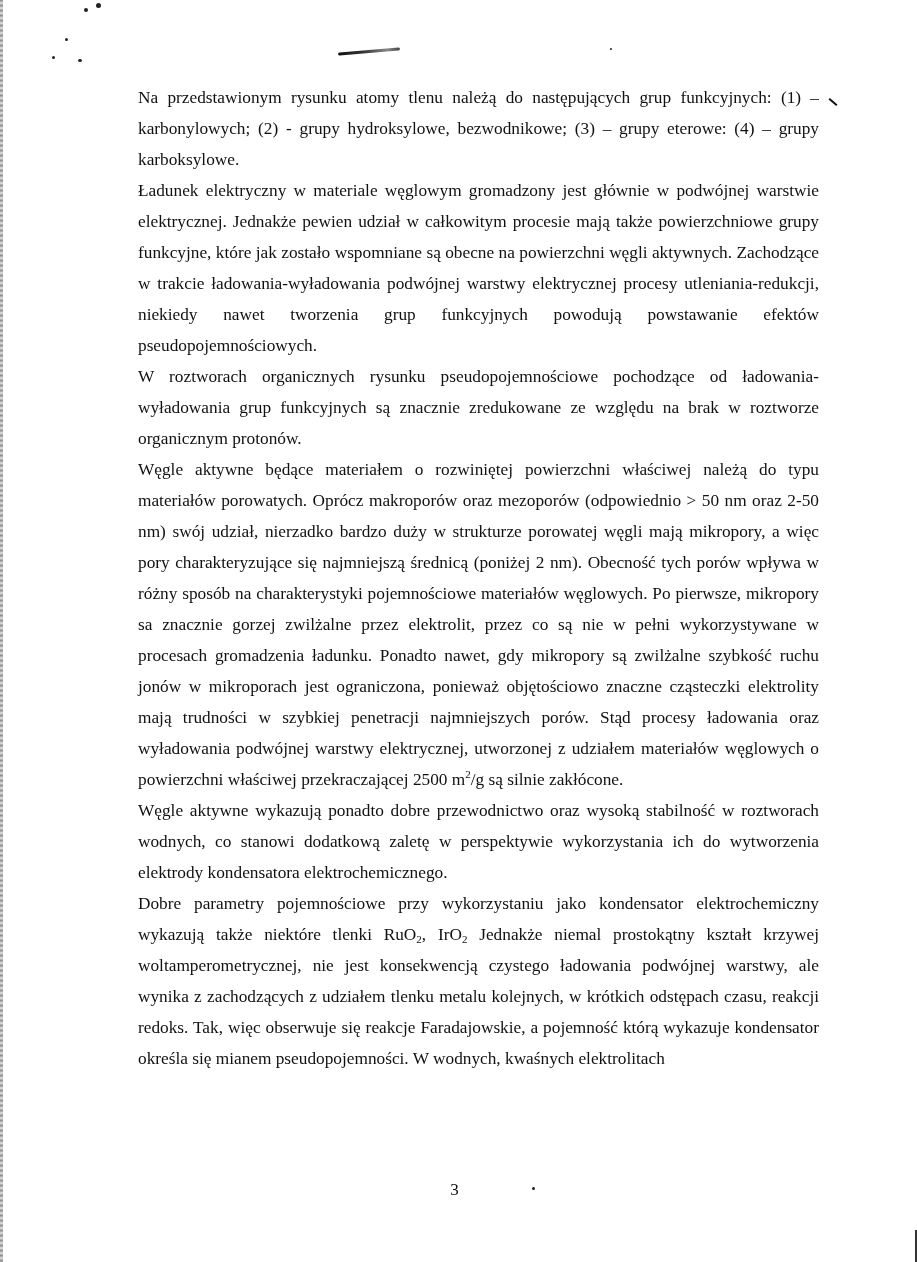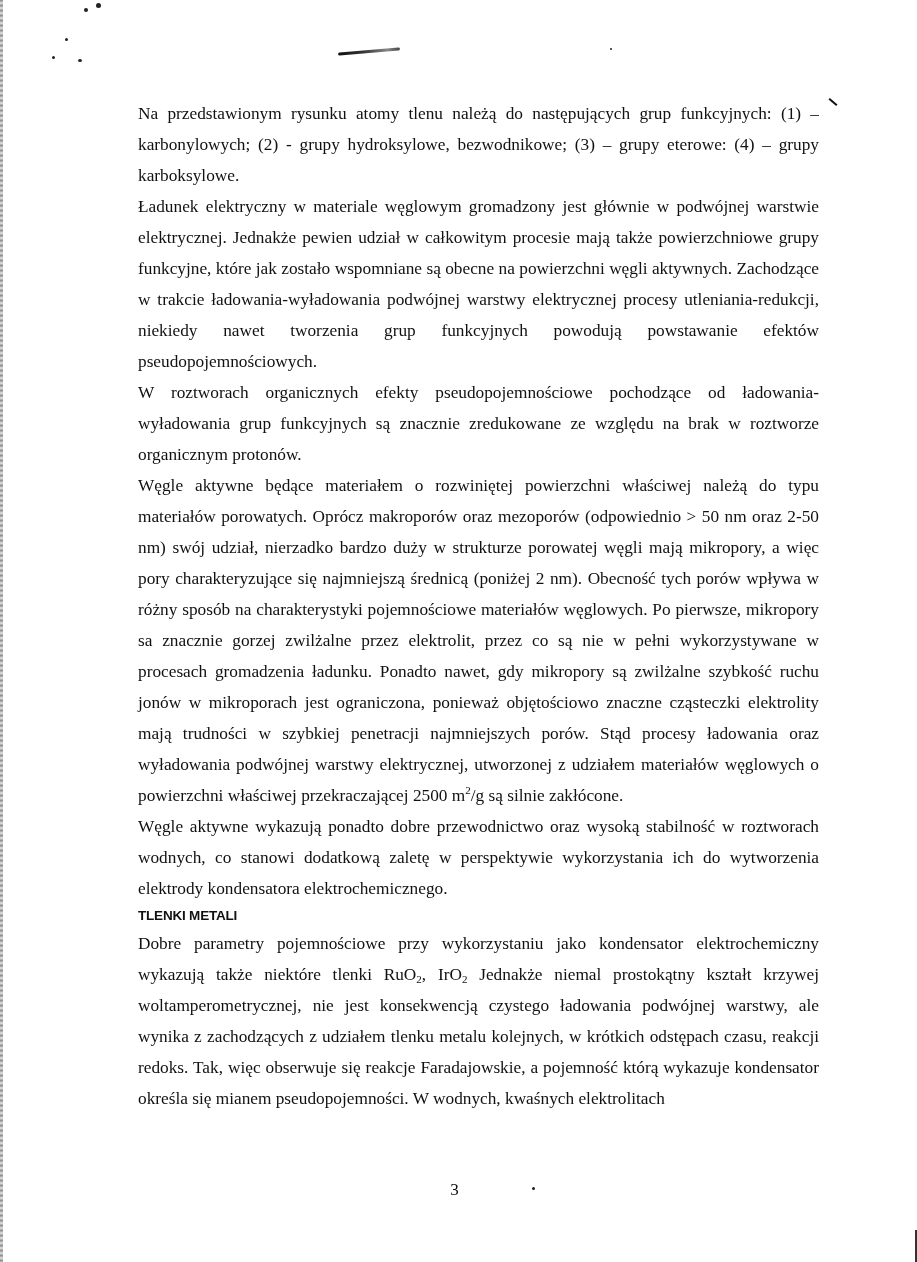--- a/index.html
+++ b/index.html
@@ -40,21 +40,21 @@
     .tick-mark {
       position: absolute;
       left: 828px; top: 101px;
       width: 10px; height: 2px;
       background: #111;
       transform: rotate(40deg);
     }
     .page {
       position: absolute;
       left: 138px;
-      top: 98px;
+      top: 82px;
       width: 681px;
     }
     .para {
       margin: 0;
       font-size: 17.3px;
       line-height: 31px;
       text-align: justify;
       text-align-last: left;
     }
     .heading {
@@ -88,20 +88,19 @@
 <div class="speck" style="left:96px;top:3px;width:5px;height:5px;"></div>
 <div class="speck" style="left:65px;top:38px;width:3px;height:3px;"></div>
 <div class="speck" style="left:52px;top:56px;width:3px;height:3px;"></div>
 <div class="speck" style="left:78px;top:59px;width:4px;height:3px;"></div>
 <div class="speck" style="left:610px;top:48px;width:2px;height:2px;"></div>
 <div class="speck" style="left:532px;top:1187px;width:3px;height:3px;"></div>
 
 <div class="page">
   <p class="para">Na przedstawionym rysunku  atomy tlenu należą do następujących grup funkcyjnych: (1) – karbonylowych; (2) -  grupy hydroksylowe, bezwodnikowe; (3) – grupy eterowe: (4) – grupy karboksylowe.</p>
   <p class="para">Ładunek elektryczny w materiale węglowym gromadzony jest głównie w podwójnej warstwie elektrycznej. Jednakże pewien udział w całkowitym procesie mają także powierzchniowe grupy funkcyjne, które jak zostało wspomniane są obecne na powierzchni węgli aktywnych. Zachodzące w trakcie ładowania-wyładowania podwójnej warstwy elektrycznej procesy utleniania-redukcji, niekiedy nawet tworzenia grup funkcyjnych powodują powstawanie efektów pseudopojemnościowych.</p>
-  <p class="para">W roztworach organicznych efekty pseudopojemnościowe pochodzące od ładowania-wyładowania grup funkcyjnych są znacznie zredukowane ze względu na brak w roztworze organicznym protonów.</p>
+  <p class="para">W roztworach organicznych rysunku pseudopojemnościowe pochodzące od ładowania-wyładowania grup funkcyjnych są znacznie zredukowane ze względu na brak w roztworze organicznym protonów.</p>
   <p class="para"><span>Węgle aktywne będące materiałem o rozwiniętej powierzchni właściwej należą do typu materiałów porowatych. Oprócz makroporów oraz mezoporów (odpowiednio &gt; 50 nm oraz 2-50 nm) swój udział, nierzadko bardzo duży w strukturze porowatej węgli mają mikropory, a więc pory charakteryzujące się  najmniejszą średnicą (poniżej 2 nm). Obecność tych porów wpływa w różny sposób na charakterystyki pojemnościowe materiałów węglowych. Po pierwsze, mikropory sa znacznie gorzej zwilżalne przez elektrolit, przez co są nie w pełni wykorzystywane w procesach gromadzenia ładunku. Ponadto nawet, gdy mikropory są zwilżalne szybkość ruchu jonów w mikroporach jest ograniczona, ponieważ objętościowo znaczne cząsteczki elektrolity mają trudności w szybkiej penetracji najmniejszych porów. Stąd procesy ładowania oraz wyładowania podwójnej warstwy elektrycznej, utworzonej z udziałem materiałów węglowych o powierzchni właściwej przekraczającej 2500 m</span><sup>2</sup><span>/g są silnie zakłócone.</span></p>
   <p class="para">Węgle aktywne wykazują ponadto dobre przewodnictwo oraz wysoką stabilność w roztworach wodnych, co stanowi dodatkową zaletę w perspektywie wykorzystania ich do wytworzenia elektrody kondensatora elektrochemicznego.</p>
-  <h2 class="heading">TLENKI METALI</h2>
   <p class="para"><span>Dobre parametry pojemnościowe przy wykorzystaniu jako kondensator elektrochemiczny wykazują także niektóre tlenki RuO</span><sub>2</sub><span>, IrO</span><sub>2</sub><span> Jednakże niemal prostokątny kształt krzywej woltamperometrycznej, nie jest konsekwencją czystego ładowania podwójnej warstwy, ale wynika z zachodzących z udziałem tlenku metalu kolejnych, w krótkich odstępach czasu, reakcji redoks. Tak, więc obserwuje się reakcje Faradajowskie, a pojemność którą wykazuje kondensator określa się mianem pseudopojemności. W wodnych, kwaśnych elektrolitach</span></p>
 </div>
 
 <div class="page-number">3</div>
 
 </body></html>

